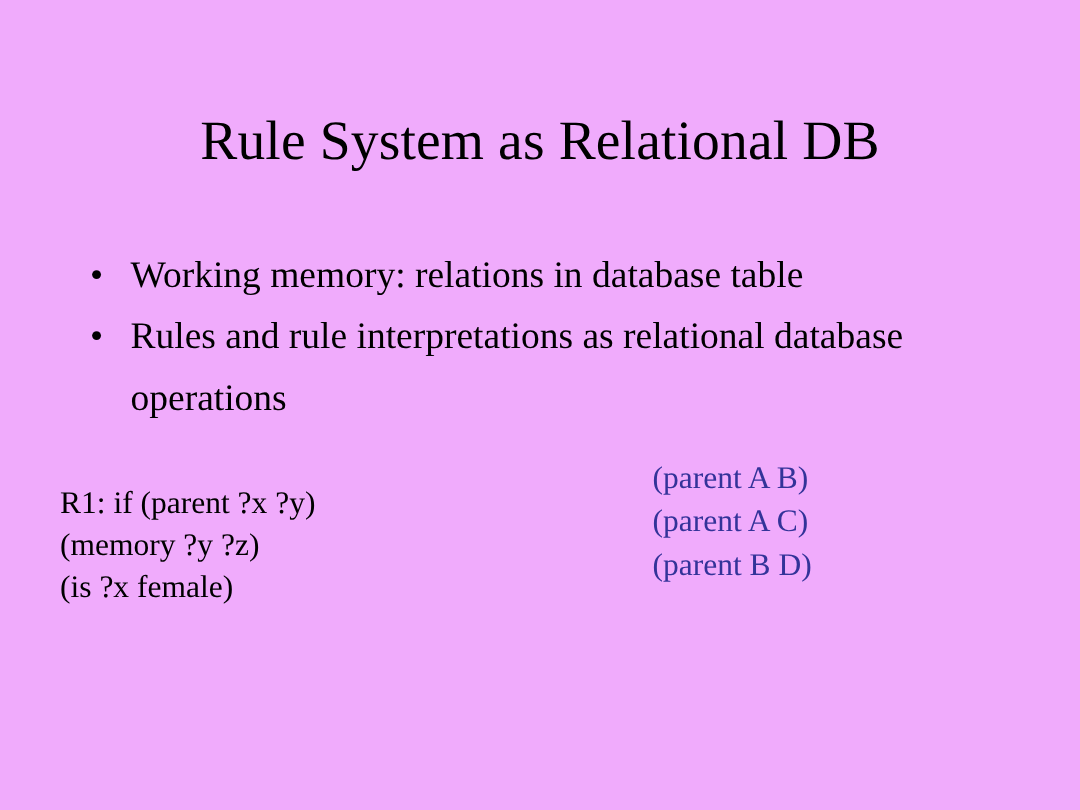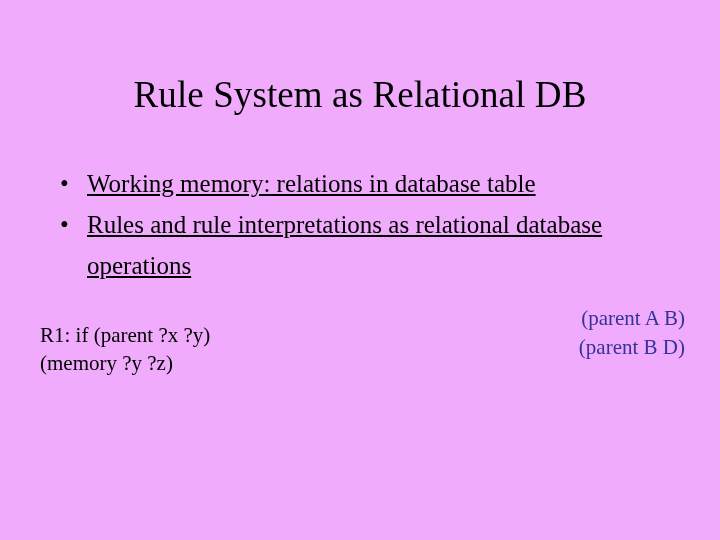--- a/index.html
+++ b/index.html
@@ -55,21 +55,20 @@
     left: 5px;
     top: 0;
     width: 14px;
     font-size: 25px;
     line-height: 41px;
     text-align: left;
     color: #000000;
   }
   .bullet-text {
     display: block;
-    text-decoration: underline;
   }
 
   
   #lower-area {
     position: absolute;
     left: 0;
     top: 300px;
     width: 720px;
     height: 160px;
   }
@@ -95,21 +94,20 @@
     top: 4px;
     width: 250px;
     text-align: left;
     font-size: 21px;
     line-height: 29px;
     color: #333399;
   }
   .fact-line {
     display: block;
     white-space: pre;
-    text-align: right;
   }
 </style>
 </head>
 <body>
 
 <div id="slide">
 
   <div id="slide-title">Rule System as Relational DB</div>
 
   <div id="bullet-list">
@@ -124,22 +122,24 @@
       <span class="bullet-text">Rules and rule interpretations as relational database operations</span>
     </div>
 
   </div>
 
   <div id="lower-area">
 
     <div id="rule-block">
       <span class="rule-line">R1: if (parent ?x ?y)</span>
       <span class="rule-line">(memory ?y ?z)</span>
+      <span class="rule-line">(is ?x female)</span>
     </div>
 
     <div id="facts-block">
       <span class="fact-line">(parent A B)</span>
+      <span class="fact-line">(parent A C)</span>
       <span class="fact-line">(parent B D)</span>
     </div>
 
   </div>
 
 </div>
 
 </body></html>

